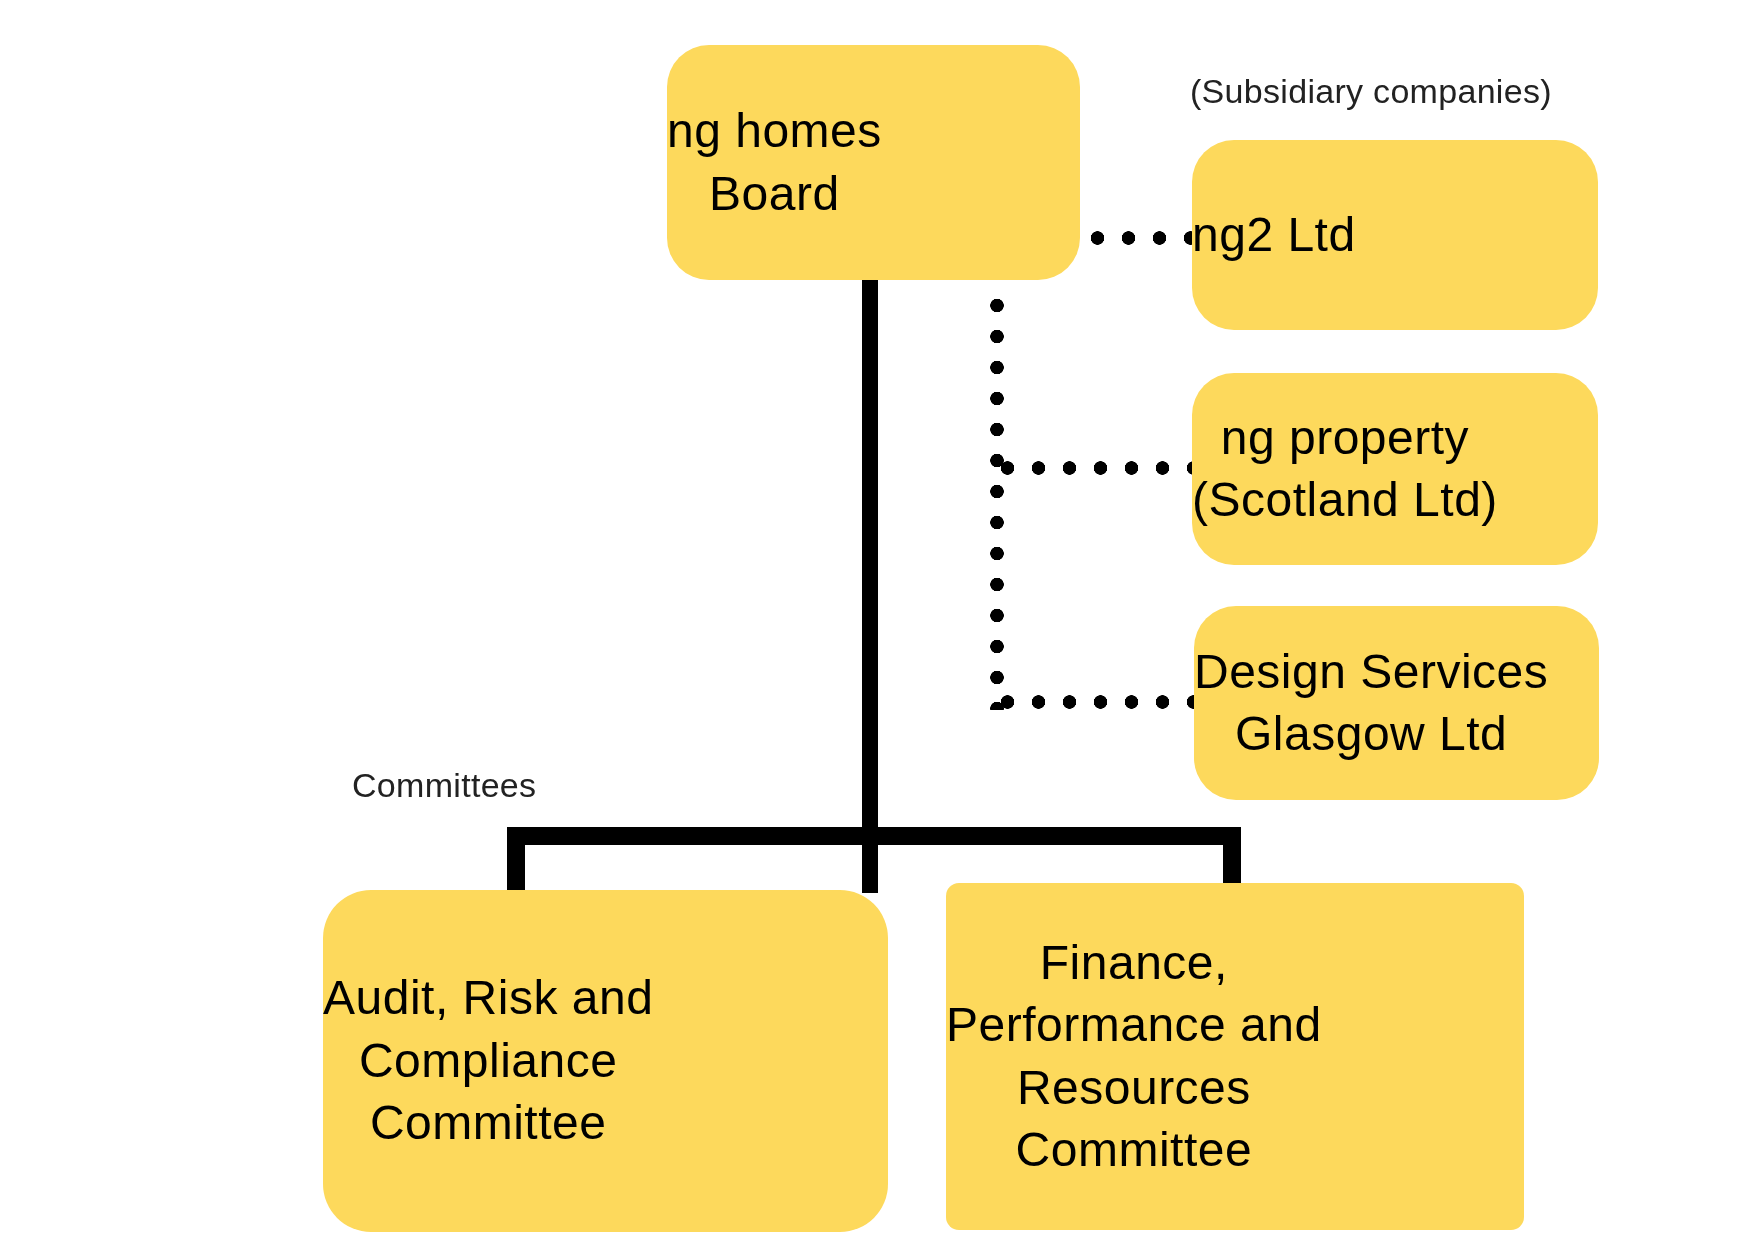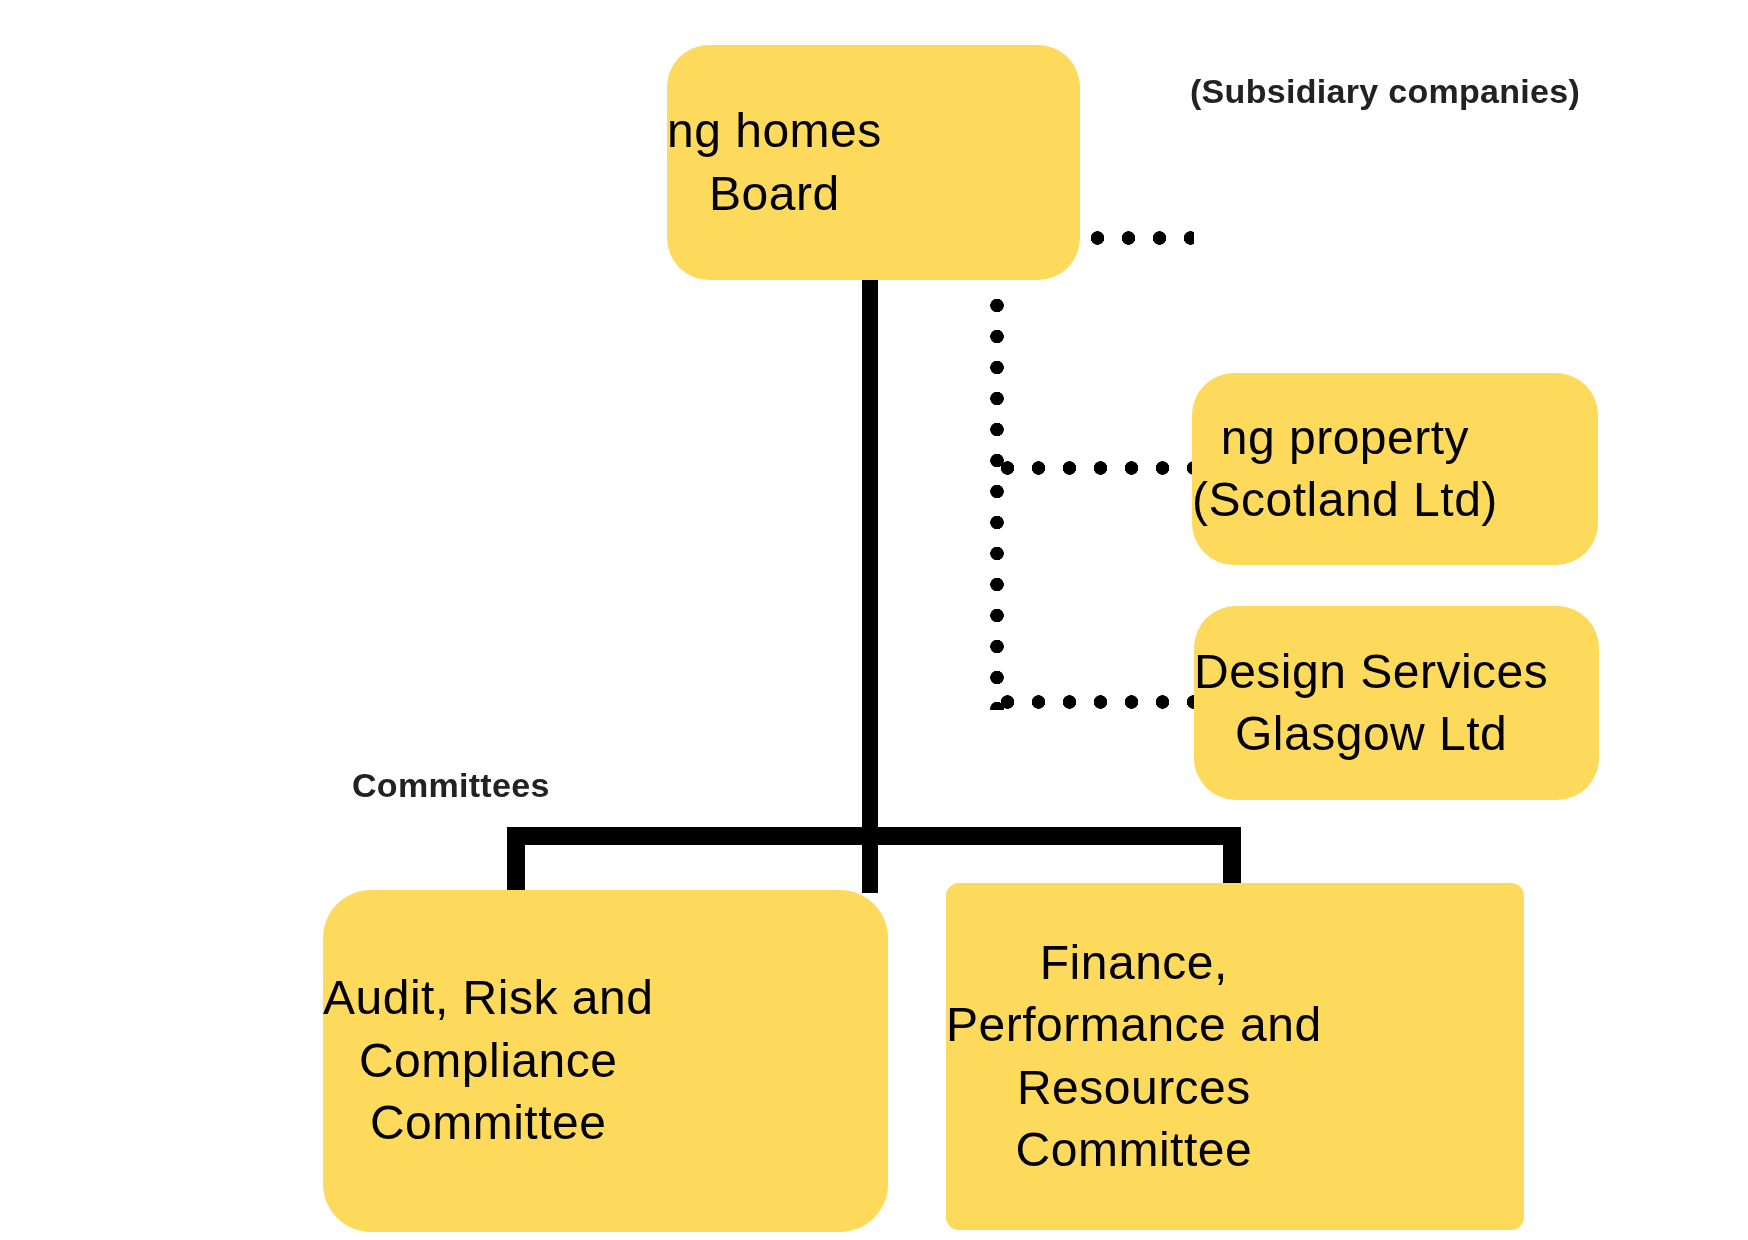--- a/index.html
+++ b/index.html
@@ -46,21 +46,21 @@
     white-space: pre-line;
     font-size: 48px;
     font-weight: 500;
     line-height: 1.3;
     color: #000000;
     letter-spacing: 0.5px;
   }
   .annot {
     position: absolute;
     font-size: 34px;
-    font-weight: 700;
+    font-weight: 400;
     color: var(--label-color, #222);
     letter-spacing: 0.3px;
   }
 </style>
 </head>
 <body>
 
 <div class="canvas">
 
   <div class="line" style="left:862px; top:276px; width:16px; height:617px;"></div>
@@ -74,20 +74,23 @@
   <div class="dotted h" style="left:992px; top:695px; width:204px; height:14px;"></div>
 
   <div class="annot" style="left:1190px; top:72px;">(Subsidiary companies)</div>
   <div class="annot" style="left:352px; top:766px;text-align:right;">Committees</div>
 
   <div class="node" style="left:667px; top:45px; width:413px; height:235px; border-radius:42px;">
     <span class="node-label">ng homes
 Board</span>
   </div>
 
+  <div class="node" style="left:1192px; top:140px; width:406px; height:190px; border-radius:42px;">
+    <span class="node-label">ng2 Ltd</span>
+  </div>
   <div class="node" style="left:1194px; top:606px; width:405px; height:194px; border-radius:42px;">
     <span class="node-label">Design Services
 Glasgow Ltd</span>
   </div>
   <div class="node" style="left:1192px; top:373px; width:406px; height:192px; border-radius:42px;">
     <span class="node-label">ng property
 (Scotland Ltd)</span>
   </div>
 
   <div class="node" style="left:323px; top:890px; width:565px; height:342px; border-radius:48px;">

